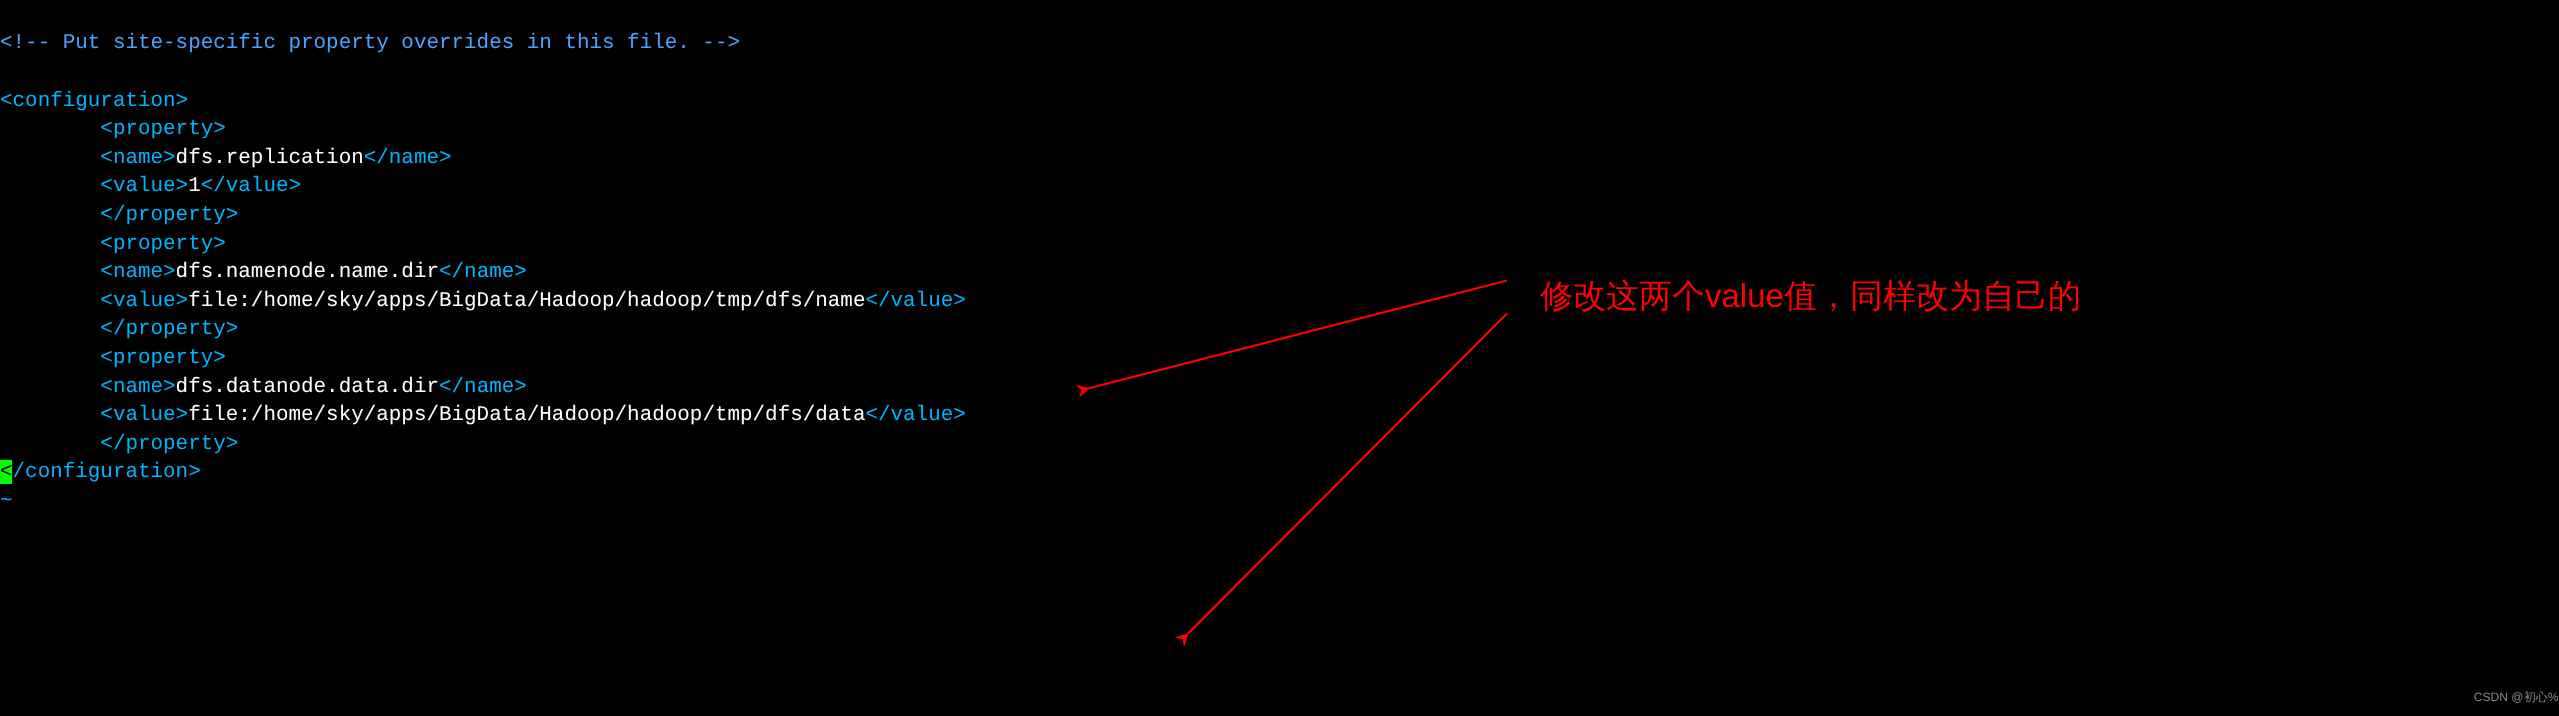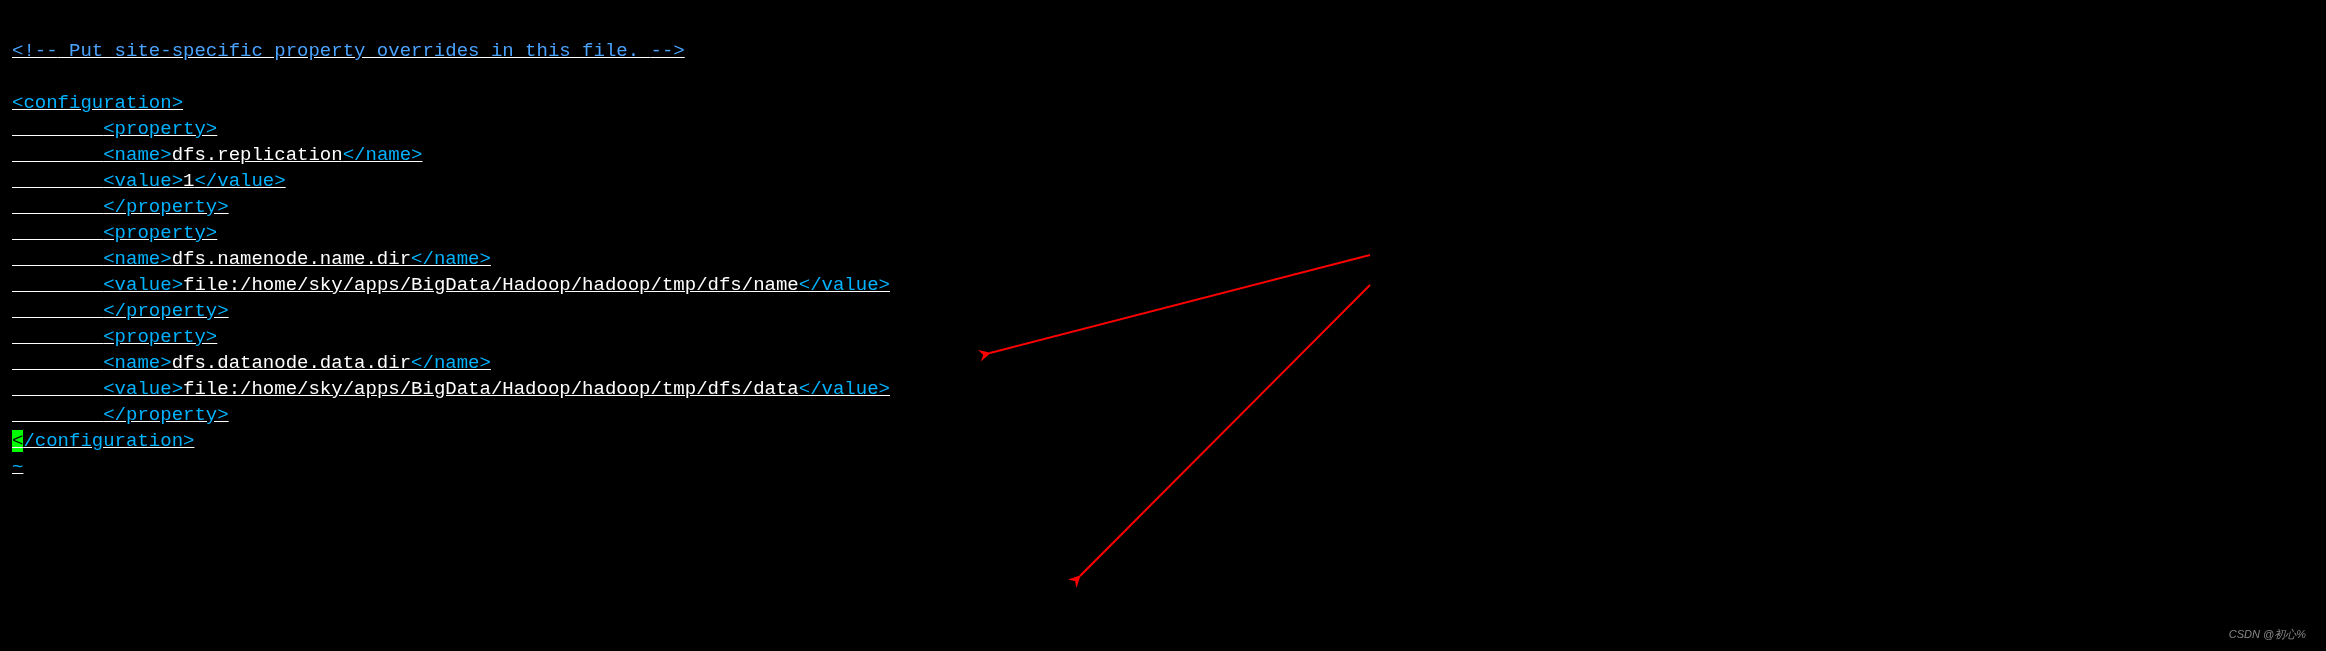--- a/index.html
+++ b/index.html
@@ -9,23 +9,22 @@
     height: 651px;
     background: #000000;
     font-family: "Consolas", "Courier New", monospace;
     font-size: 19px;
     line-height: 26px;
     overflow: hidden;
     position: relative;
   }
   .code-area {
     white-space: pre;
-    padding: 12px;
+    padding: 0;
     color: #ffffff;
-    text-decoration: underline;
   }
   .tag     { color: #00b3ff; }   
   .comment { color: #4aa3ff; }
   .txt     { color: #ffffff; }
   .cursor  { background: #00ff00; color: #000000; }
   .annotation {
     position: absolute;
     color: #ff0000;
     font-family: "SimSun", "Microsoft YaHei", sans-serif;
     font-size: 30px;
@@ -35,25 +34,24 @@
   svg.arrows {
     position: absolute;
     top: 0; left: 0;
     width: 2326px;
     height: 651px;
     pointer-events: none;
   }
   .watermark {
     position: absolute;
     bottom: 4px;
-    right: 20px;
+    right: 0;
     font-family: sans-serif;
     font-size: 11px;
     color: #888888;
-    font-style: italic;
   }
 </style>
 </head>
 <body>
 
 <div class="code-area">
 <span class="comment"><span>&lt;!--</span><span> Put site-specific property overrides in this file. </span><span>--&gt;</span></span>
 
 <span class="tag">&lt;configuration&gt;</span>
         <span class="tag">&lt;property&gt;</span>
@@ -76,15 +74,16 @@
   <defs>
     <marker id="ah" markerWidth="12" markerHeight="12" refX="1" refY="6" orient="auto" markerUnits="userSpaceOnUse">
       <path d="M12,0 L0,6 L12,12 L8,6 Z" fill="#ff0000"></path>
     </marker>
   </defs>
   <line x1="1370" y1="255" x2="990" y2="353" stroke="#ff0000" stroke-width="2" marker-end="url(#ah)"></line>
   <line x1="1370" y1="285" x2="1080" y2="576" stroke="#ff0000" stroke-width="2" marker-end="url(#ah)"></line>
 </svg>
 
 <div class="annotation" style="left:1400px; top:250px;">
+  <div>修改这两个value值，同样改为自己的</div>
 </div>
 
 <div class="watermark">CSDN @初心%</div>
 
 </body></html>

